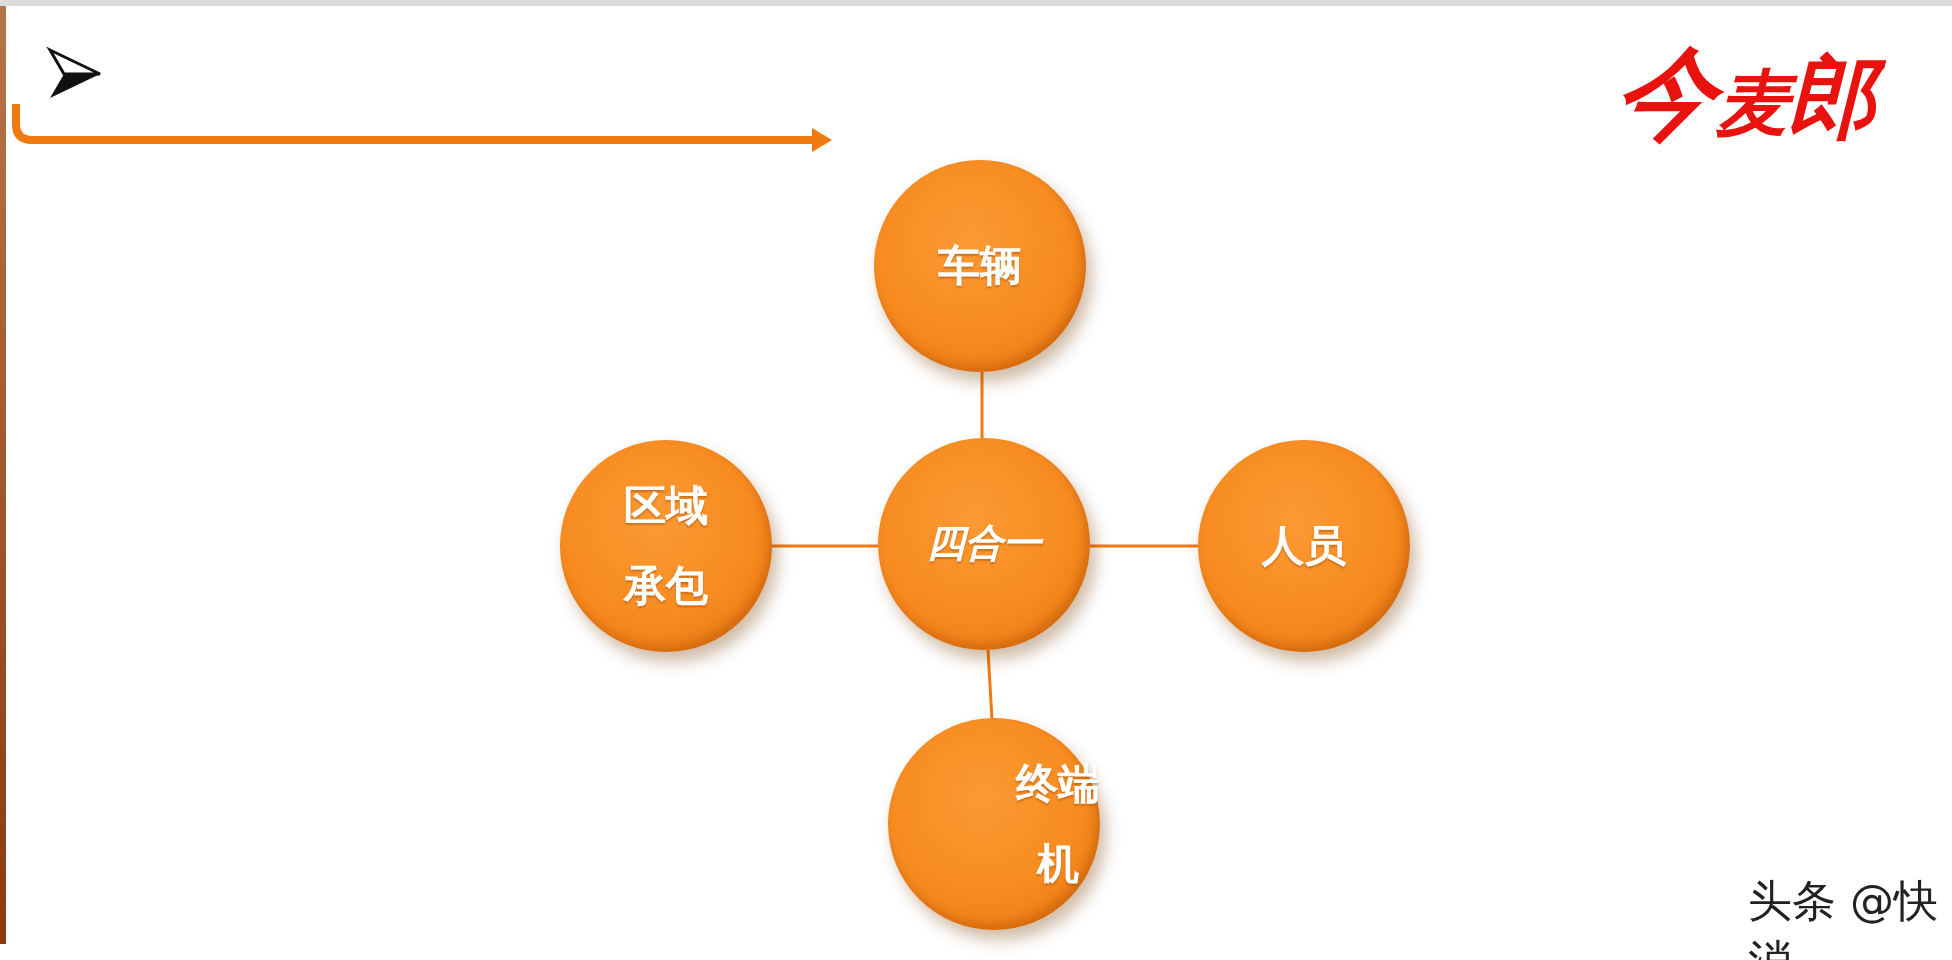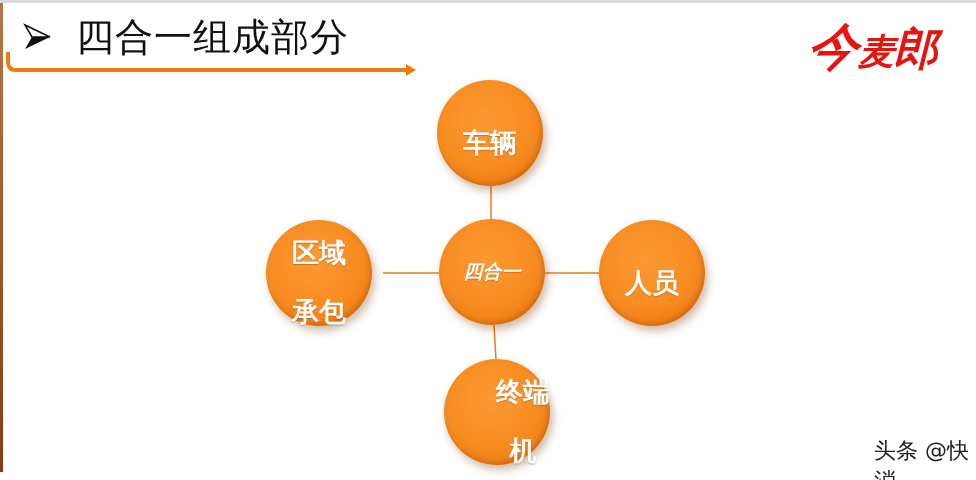--- a/index.html
+++ b/index.html
@@ -21,41 +21,40 @@
   .diagram { position: absolute; left: 0; top: 0; width: 976px; height: 480px; }
   .node {
     position: absolute; width: 106px; height: 106px; border-radius: 50%;
     background: radial-gradient(circle at 45% 38%, #fb9a33 0%, #f78b20 55%, #ec7a12 85%, #d96a0b 100%);
     box-shadow: 3px 5px 8px rgba(120,60,0,0.35), inset -2px -3px 4px rgba(160,70,0,0.35);
     display: flex; align-items: center; justify-content: center; text-align: center;
     color: #fff; font-weight: bold; font-family: "DejaVu Sans", sans-serif;
     text-shadow: 0 1px 1px rgba(120,50,0,0.35);
   }
   .node span { display: block; }
-  .node.big span { font-size: 27px; line-height: 40px; margin-top: 19px; }
+  .node.big span { font-size: 21px; line-height: 40px; }
   .node.small span { font-size: 19px; }
   .watermark { position: absolute; left: 874px; top: 436px; font-size: 22px; color: #222; font-family: "DejaVu Sans", sans-serif; }
 </style>
 </head>
 <body>
 
 <div class="top-border"></div>
 <div class="left-bar"></div>
 
 <svg class="title-arrow" width="430" height="80">
   <path d="M8 52 L8 62 Q8 70 16 70 L408 70" stroke="#f07a10" stroke-width="4" fill="none"></path>
   <polygon points="406,64 416,70 406,76" fill="#f07a10"></polygon>
 </svg>
 
 <div class="title-row">
   <svg class="bullet" viewBox="0 0 30 30">
     <polygon points="3,3 28,15 3,27 10,15" fill="#111"></polygon>
     <polygon points="3,3 28,15 10,15" fill="#fff" stroke="#111" stroke-width="1.5"></polygon>
   </svg>
-  <div class="title">四合一组成部分</div>
 </div>
 
 <div class="logo">
   <span class="c1">今</span><span class="c2">麦</span><span class="c3">郎</span>
 </div>
 
 <svg class="diagram" width="976" height="480">
   <line x1="491" y1="186" x2="491" y2="220" stroke="#f07a10" stroke-width="1.5"></line>
   <line x1="383" y1="273" x2="439" y2="273" stroke="#f07a10" stroke-width="1.5"></line>
   <line x1="545" y1="273" x2="600" y2="273" stroke="#f07a10" stroke-width="1.5"></line>
@@ -67,21 +66,21 @@
     <span>车辆</span>
   </div>
 </div>
 
 <div class="node small" style="left:439px; top:219px;font-style:italic;">
   <div>
     <span>四合一</span>
   </div>
 </div>
 
-<div class="node big" style="left:266px; top:220px;text-align:right;">
+<div class="node big" style="left:280px; top:220px;text-align:right;">
   <div>
     <span>区域</span>
     <span>承包</span>
   </div>
 </div>
 
 <div class="node big" style="left:599px; top:220px;">
   <div>
     <span>人员</span>
   </div>

